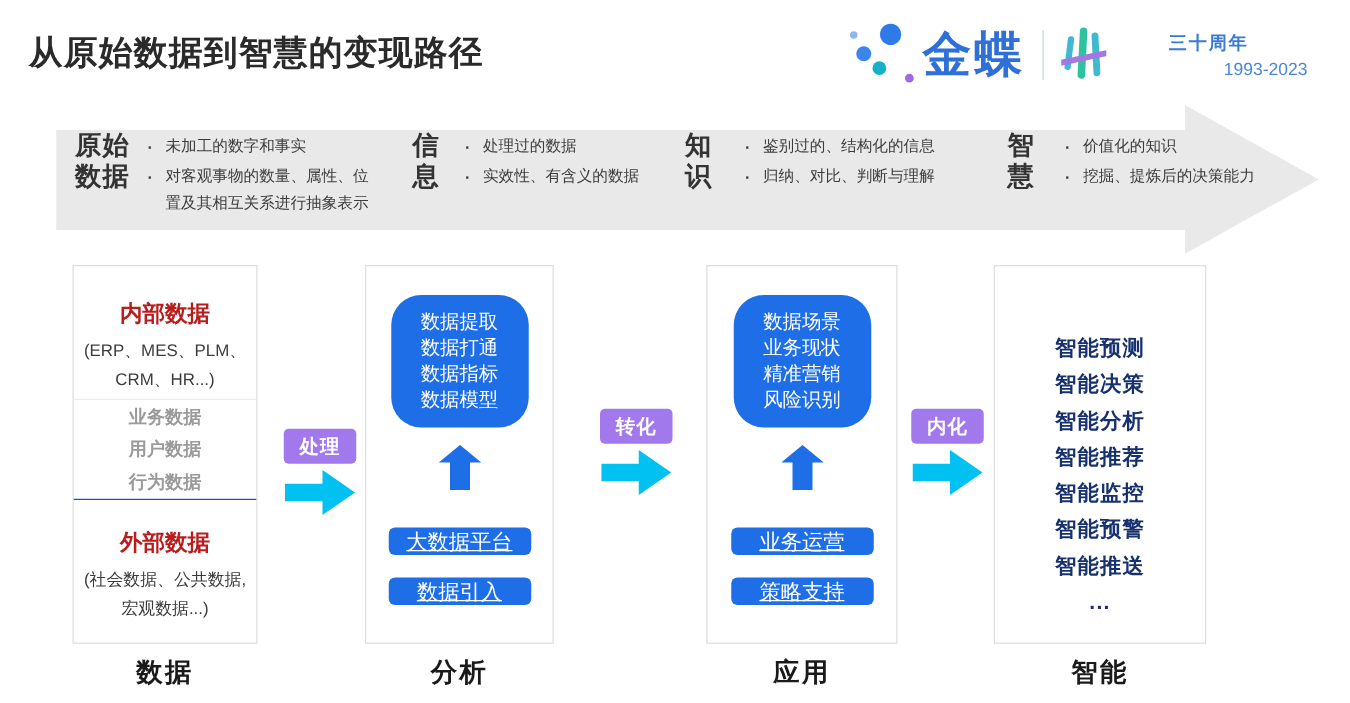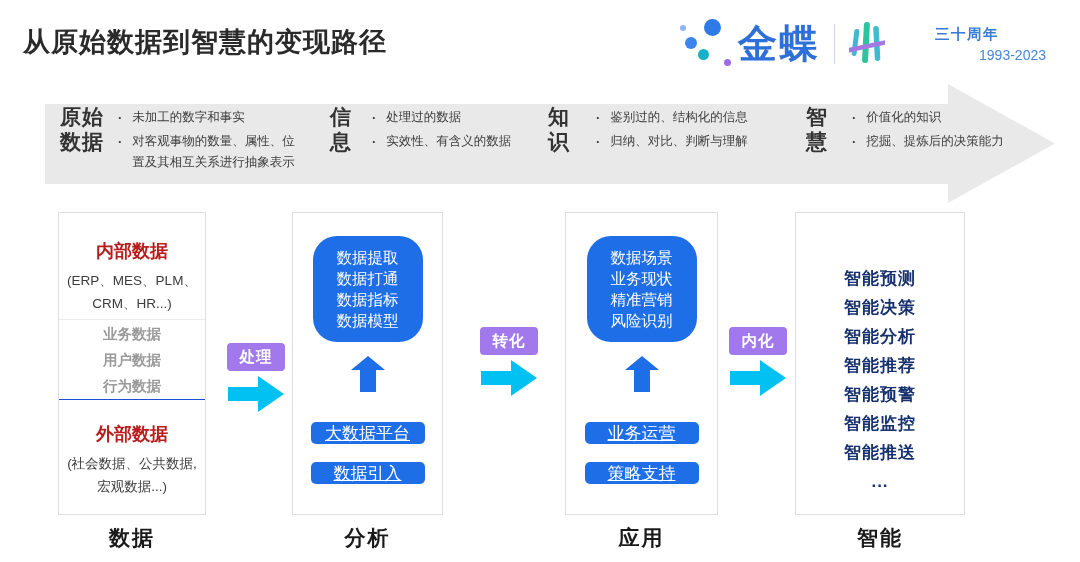--- a/index.html
+++ b/index.html
@@ -268,22 +268,22 @@
         <polygon points="0,11 30,11 30,0 56,18 30,36 30,25 0,25" fill="#00C1F2"></polygon>
       </svg>
     </div>
 
     <div class="col-box box-smart">
       <div class="smart-list">
         <div class="smart-item">智能预测</div>
         <div class="smart-item">智能决策</div>
         <div class="smart-item">智能分析</div>
         <div class="smart-item">智能推荐</div>
+        <div class="smart-item">智能监控</div>
         <div class="smart-item">智能预警</div>
-        <div class="smart-item">智能监控</div>
         <div class="smart-item">智能推送</div>
         <div class="smart-item">...</div>
       </div>
     </div>
   </div>
 
   <div class="col-label lbl-1">数据</div>
   <div class="col-label lbl-2">分析</div>
   <div class="col-label lbl-3">应用</div>
   <div class="col-label lbl-4">智能</div>

